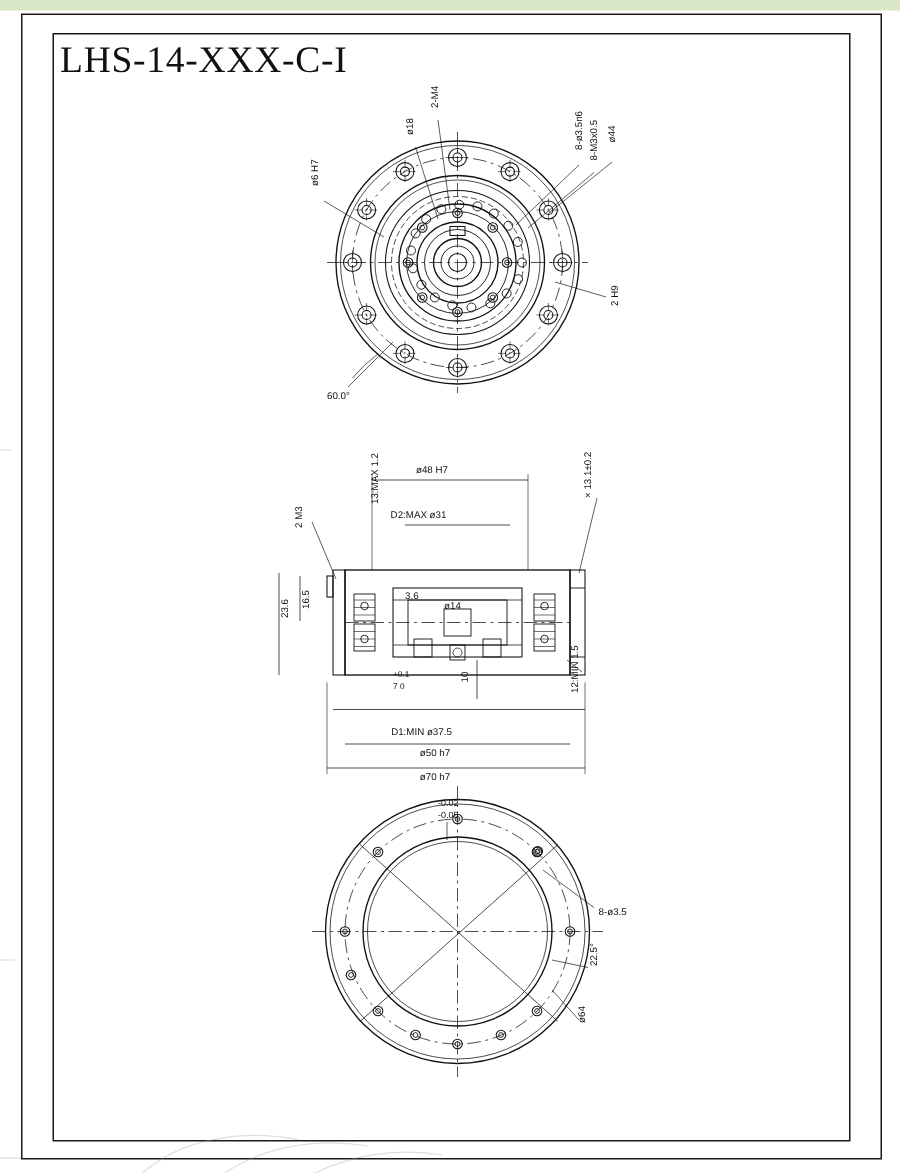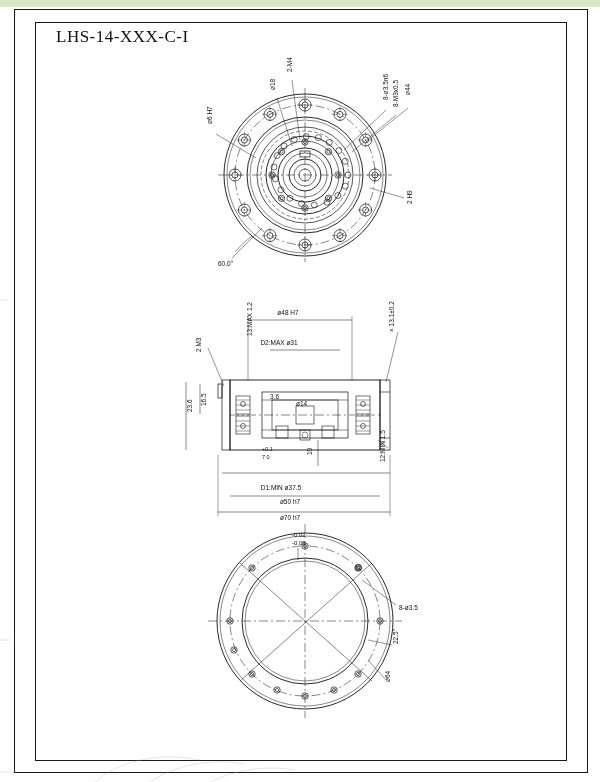--- a/index.html
+++ b/index.html
@@ -1,21 +1,21 @@
 <!DOCTYPE html>
 <html><head>
 <meta charset="utf-8">
 <style>
   html,body{margin:0;padding:0;background:#ffffff;}
   body{width:600px;height:782px;font-family:"Liberation Serif",serif;color:#111;overflow:hidden;}
   .page{position:relative;width:600px;height:782px;background:#fff;}
   .greenbar{position:absolute;left:0;top:0;width:600px;height:7px;background:#d9e7c6;}
   .sheet{position:absolute;left:14px;top:9px;width:572px;height:762px;border:1px solid #1a1a1a;background:#fff;}
   .inner{position:absolute;left:20px;top:12px;width:530px;height:737px;border:1px solid #1a1a1a;}
-  .title{position:absolute;left:56px;top:27px;font-size:17px;letter-spacing:.5px;font-family:"Liberation Serif",serif;color:#111;}
+  .title{position:absolute;left:40px;top:27px;font-size:25px;letter-spacing:.5px;font-family:"Liberation Serif",serif;color:#111;}
   .dwg{position:absolute;left:0;top:0;width:600px;height:782px;}
   svg{display:block;}
   text{font-family:"Liberation Sans",sans-serif;fill:#111;}
 </style>
 </head>
 <body>
 
 <div class="page">
 
   <div class="greenbar"></div>

